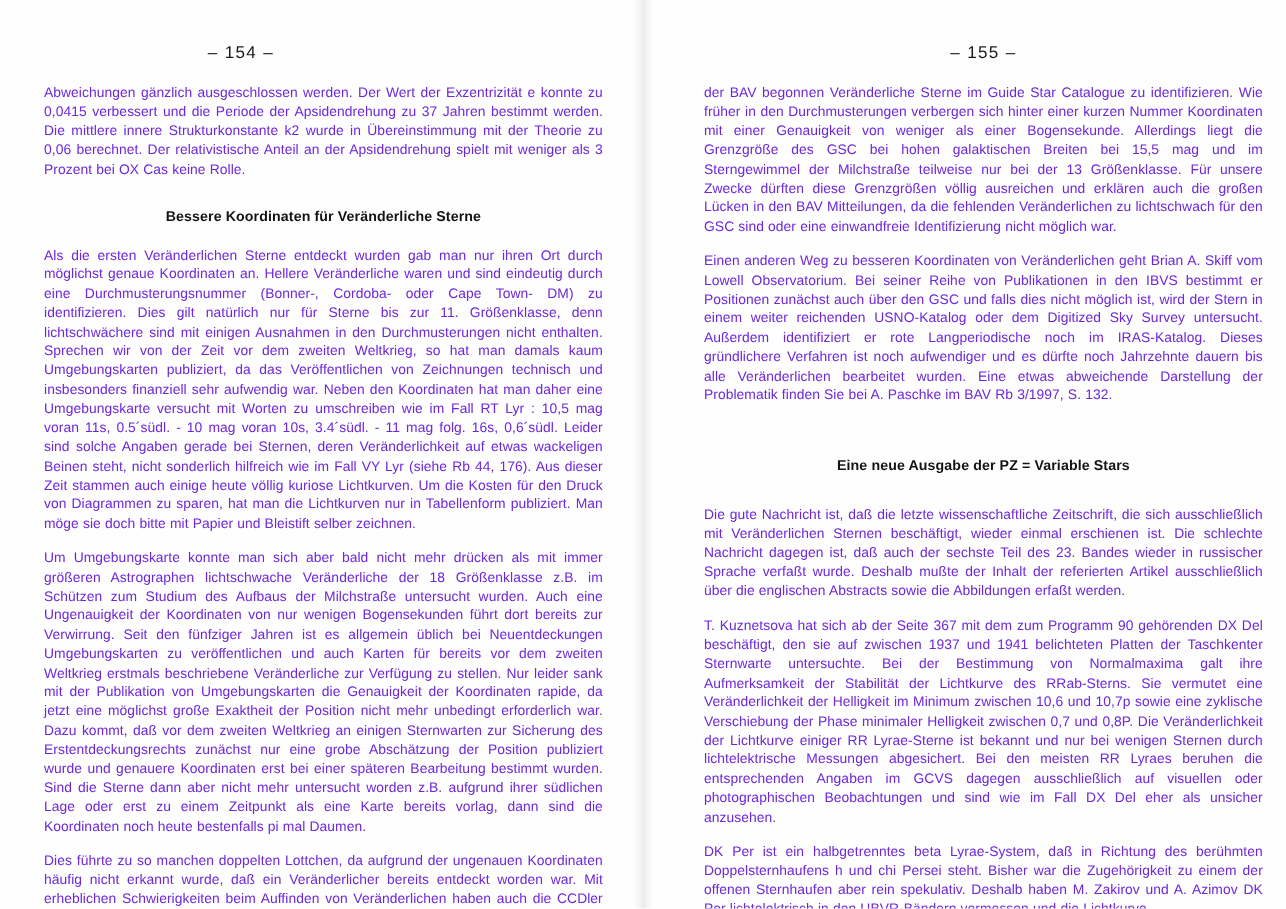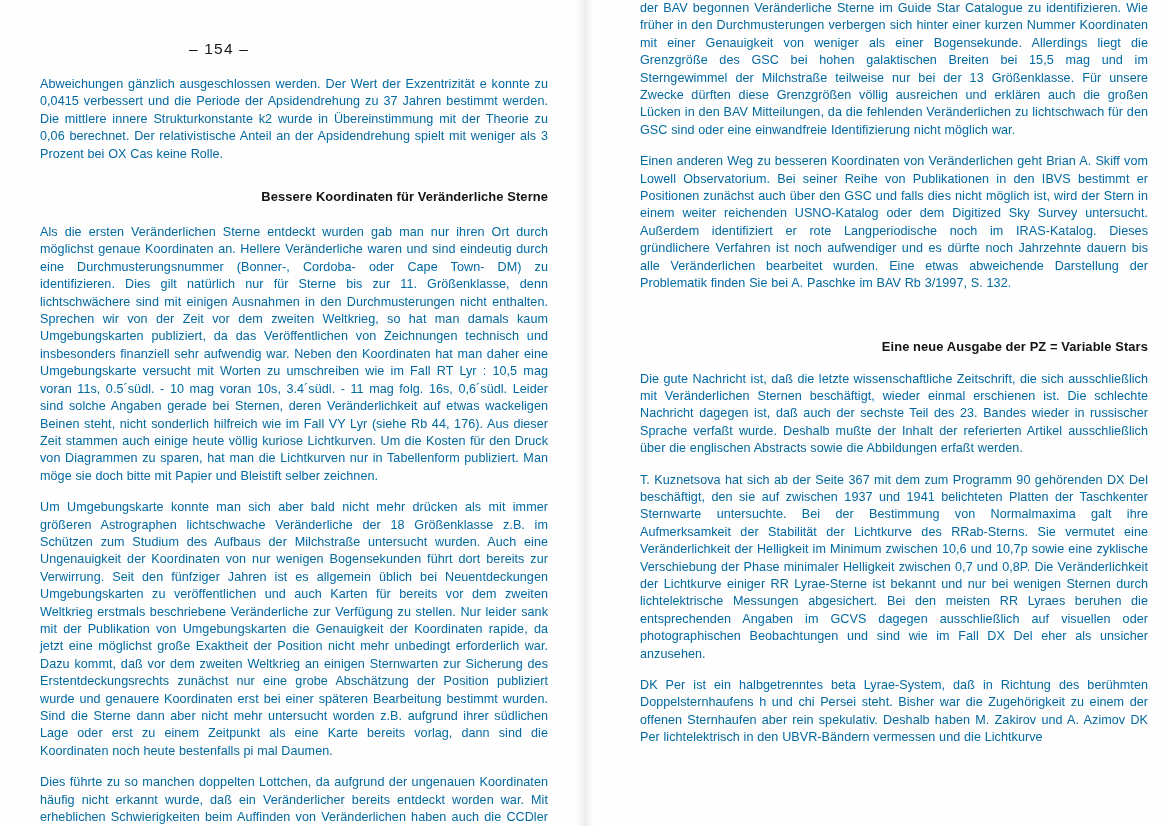--- a/index.html
+++ b/index.html
@@ -63,34 +63,34 @@
     font-family: "Liberation Sans", sans-serif;
   }
   .column.left .folio { margin-left: -150px; }
   .column.right .folio { margin-left: 0; }
 
   p.body {
     margin: 0 0 14px 0;
     font-size: 12.6px;
     line-height: 17.4px;
     text-align: justify;
-    color: #0369a1;
+    color: #6d28d9;
     letter-spacing: 0.05px;
     word-spacing: 0.2px;
   }
   h2.section-head {
     font-size: 12.9px;
     font-weight: bold;
-    text-align: right;
+    text-align: center;
     margin: 26px 0 20px 0;
     letter-spacing: 0.1px;
     color: #121315;
   }
   h2.section-head.second {
-    margin: 46px 0 17px 0;
+    margin: 46px 0 30px 0;
   }
 </style>
 </head>
 <body>
 
 <div class="page-scan">
   <div class="paper-left"></div>
   <div class="paper-right"></div>
   <div class="gutter"></div>
 
@@ -100,20 +100,21 @@
     <p class="body">Abweichungen gänzlich ausgeschlossen werden. Der Wert der Exzentrizität e konnte zu 0,0415 verbessert und die Periode der Apsidendrehung zu 37 Jahren bestimmt werden. Die mittlere innere Strukturkonstante k2 wurde in Übereinstimmung mit der Theorie zu 0,06 berechnet. Der relativistische Anteil an der Apsidendrehung spielt mit weniger als 3 Prozent bei OX Cas keine Rolle.</p>
 
     <h2 class="section-head">Bessere Koordinaten für Veränderliche Sterne</h2>
 
     <p class="body">Als die ersten Veränderlichen Sterne entdeckt wurden gab man nur ihren Ort durch möglichst genaue Koordinaten an. Hellere Veränderliche waren und sind eindeutig durch eine Durchmusterungsnummer (Bonner-, Cordoba- oder Cape Town- DM) zu identifizieren. Dies gilt natürlich nur für Sterne bis zur 11. Größenklasse, denn lichtschwächere sind mit einigen Ausnahmen in den Durchmusterungen nicht enthalten. Sprechen wir von der Zeit vor dem zweiten Weltkrieg, so hat man damals kaum Umgebungskarten publiziert, da das Veröffentlichen von Zeichnungen technisch und insbesonders finanziell sehr aufwendig war. Neben den Koordinaten hat man daher eine Umgebungskarte versucht mit Worten zu umschreiben wie im Fall RT Lyr : 10,5 mag voran 11s, 0.5´südl. - 10 mag voran 10s, 3.4´südl. - 11 mag folg. 16s, 0,6´südl. Leider sind solche Angaben gerade bei Sternen, deren Veränderlichkeit auf etwas wackeligen Beinen steht, nicht sonderlich hilfreich wie im Fall VY Lyr (siehe Rb 44, 176). Aus dieser Zeit stammen auch einige heute völlig kuriose Lichtkurven. Um die Kosten für den Druck von Diagrammen zu sparen, hat man die Lichtkurven nur in Tabellenform publiziert. Man möge sie doch bitte mit Papier und Bleistift selber zeichnen.</p>
     <p class="body">Um Umgebungskarte konnte man sich aber bald nicht mehr drücken als mit immer größeren Astrographen lichtschwache Veränderliche der 18 Größenklasse z.B. im Schützen zum Studium des Aufbaus der Milchstraße untersucht wurden. Auch eine Ungenauigkeit der Koordinaten von nur wenigen Bogensekunden führt dort bereits zur Verwirrung. Seit den fünfziger Jahren ist es allgemein üblich bei Neuentdeckungen Umgebungskarten zu veröffentlichen und auch Karten für bereits vor dem zweiten Weltkrieg erstmals beschriebene Veränderliche zur Verfügung zu stellen. Nur leider sank mit der Publikation von Umgebungskarten die Genauigkeit der Koordinaten rapide, da jetzt eine möglichst große Exaktheit der Position nicht mehr unbedingt erforderlich war. Dazu kommt, daß vor dem zweiten Weltkrieg an einigen Sternwarten zur Sicherung des Erstentdeckungsrechts zunächst nur eine grobe Abschätzung der Position publiziert wurde und genauere Koordinaten erst bei einer späteren Bearbeitung bestimmt wurden. Sind die Sterne dann aber nicht mehr untersucht worden z.B. aufgrund ihrer südlichen Lage oder erst zu einem Zeitpunkt als eine Karte bereits vorlag, dann sind die Koordinaten noch heute bestenfalls pi mal Daumen.</p>
     <p class="body">Dies führte zu so manchen doppelten Lottchen, da aufgrund der ungenauen Koordinaten häufig nicht erkannt wurde, daß ein Veränderlicher bereits entdeckt worden war. Mit erheblichen Schwierigkeiten beim Auffinden von Veränderlichen haben auch die CCDler mit ihrem kleinen Gesichtsfeld zu kämpfen. Deshalb wurde in</p>
   </div>
 
   <div class="column right">
+    <div class="folio">–  155  –</div>
 
     <p class="body">der BAV begonnen Veränderliche Sterne im Guide Star Catalogue zu identifizieren. Wie früher in den Durchmusterungen verbergen sich hinter einer kurzen Nummer Koordinaten mit einer Genauigkeit von weniger als einer Bogensekunde. Allerdings liegt die Grenzgröße des GSC bei hohen galaktischen Breiten bei 15,5 mag und im Sterngewimmel der Milchstraße teilweise nur bei der 13 Größenklasse. Für unsere Zwecke dürften diese Grenzgrößen völlig ausreichen und erklären auch die großen Lücken in den BAV Mitteilungen, da die fehlenden Veränderlichen zu lichtschwach für den GSC sind oder eine einwandfreie Identifizierung nicht möglich war.</p>
     <p class="body">Einen anderen Weg zu besseren Koordinaten von Veränderlichen geht Brian A. Skiff vom Lowell Observatorium. Bei seiner Reihe von Publikationen in den IBVS bestimmt er Positionen zunächst auch über den GSC und falls dies nicht möglich ist, wird der Stern in einem weiter reichenden USNO-Katalog oder dem Digitized Sky Survey untersucht. Außerdem identifiziert er rote Langperiodische noch im IRAS-Katalog. Dieses gründlichere Verfahren ist noch aufwendiger und es dürfte noch Jahrzehnte dauern bis alle Veränderlichen bearbeitet wurden. Eine etwas abweichende Darstellung der Problematik finden Sie bei A. Paschke im BAV Rb 3/1997, S. 132.</p>
 
     <h2 class="section-head second">Eine neue Ausgabe der PZ = Variable Stars</h2>
 
     <p class="body">Die gute Nachricht ist, daß die letzte wissenschaftliche Zeitschrift, die sich ausschließlich mit Veränderlichen Sternen beschäftigt, wieder einmal erschienen ist. Die schlechte Nachricht dagegen ist, daß auch der sechste Teil des 23. Bandes wieder in russischer Sprache verfaßt wurde. Deshalb mußte der Inhalt der referierten Artikel ausschließlich über die englischen Abstracts sowie die Abbildungen erfaßt werden.</p>
     <p class="body">T. Kuznetsova hat sich ab der Seite 367 mit dem zum Programm 90 gehörenden DX Del beschäftigt, den sie auf zwischen 1937 und 1941 belichteten Platten der Taschkenter Sternwarte untersuchte. Bei der Bestimmung von Normalmaxima galt ihre Aufmerksamkeit der Stabilität der Lichtkurve des RRab-Sterns. Sie vermutet eine Veränderlichkeit der Helligkeit im Minimum zwischen 10,6 und 10,7p sowie eine zyklische Verschiebung der Phase minimaler Helligkeit zwischen 0,7 und 0,8P. Die Veränderlichkeit der Lichtkurve einiger RR Lyrae-Sterne ist bekannt und nur bei wenigen Sternen durch lichtelektrische Messungen abgesichert. Bei den meisten RR Lyraes beruhen die entsprechenden Angaben im GCVS dagegen ausschließlich auf visuellen oder photographischen Beobachtungen und sind wie im Fall DX Del eher als unsicher anzusehen.</p>
     <p class="body">DK Per ist ein halbgetrenntes beta Lyrae-System, daß in Richtung des berühmten Doppelsternhaufens h und chi Persei steht. Bisher war die Zugehörigkeit zu einem der offenen Sternhaufen aber rein spekulativ. Deshalb haben M. Zakirov und A. Azimov DK Per lichtelektrisch in den UBVR-Bändern vermessen und die Lichtkurve</p>
   </div>

